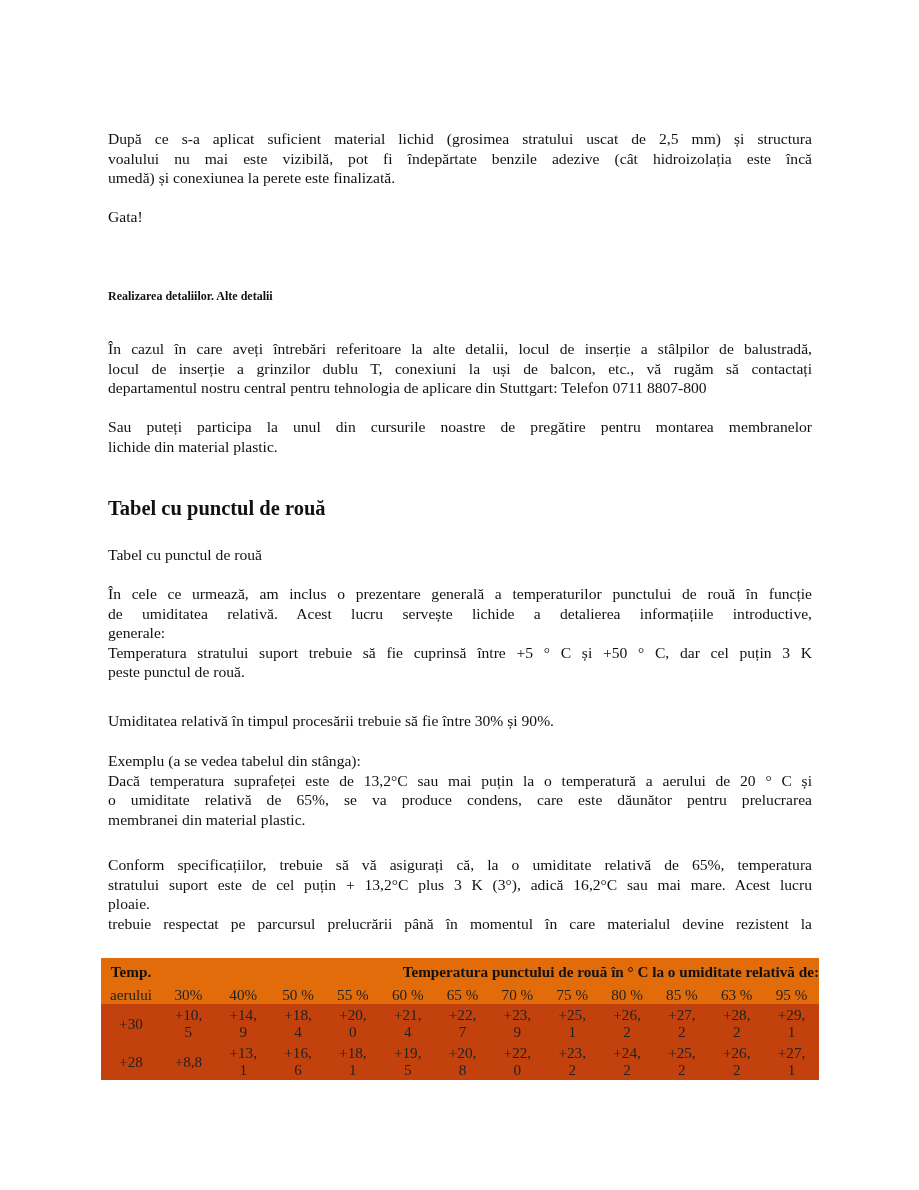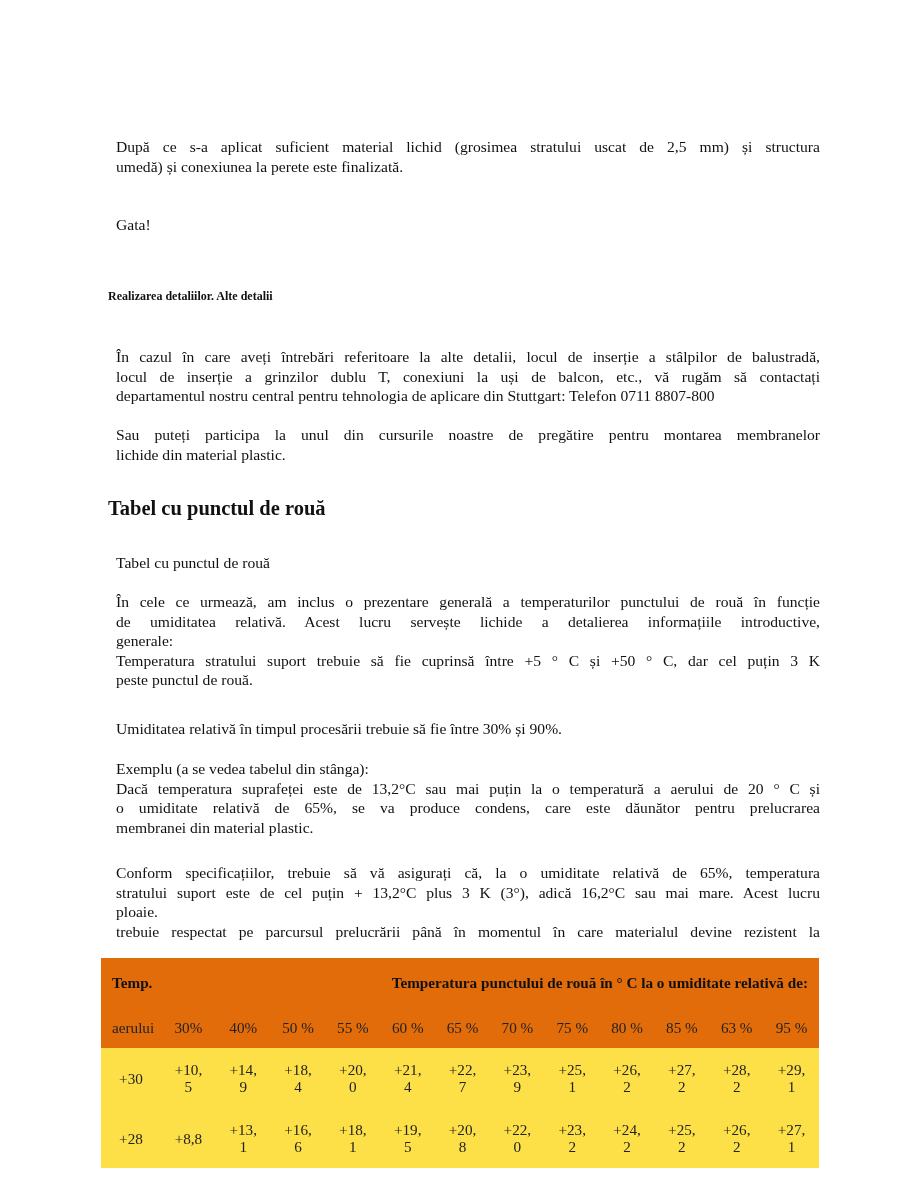--- a/index.html
+++ b/index.html
@@ -1,45 +1,46 @@
 <!DOCTYPE html>
 <html><head>
   <meta charset="utf-8">
   <style>
     html, body { margin: 0; padding: 0; background: #ffffff; }
     body { width: 919px; height: 1190px; position: relative; overflow: hidden;
            font-family: "Liberation Serif", "DejaVu Serif", serif; color: #111; }
     .page { position: absolute; left: 108px; top: 0; width: 704px; }
     .p { position: absolute; left: 0; width: 704px; font-size: 15.6px; line-height: 19.6px;
-         text-align: justify; margin: 8px; }
+         text-align: justify; margin: 0; }
     .h2 { position: absolute; left: 0; font-weight: bold; font-size: 12px; margin: 0; }
     .h1 { position: absolute; left: 0; font-weight: bold; font-size: 20.5px; margin: 0; }
     .line { display: block; text-align: justify; text-align-last: justify; }
     .line.end { text-align-last: left; }
 
     .dew-table { position: absolute; left: 101px; top: 958px; width: 718px;
                  border-collapse: collapse; table-layout: fixed;
                  font-family: "Liberation Serif", serif; font-size: 15.2px; }
-    .dew-table td, .dew-table th { padding: 11px; text-align: center; vertical-align: middle; }
+    .dew-table td, .dew-table th { padding: 0; text-align: center; vertical-align: middle; }
     .dew-table .hdr { background: #e36c0a; }
     .dew-table .hdr th { font-weight: bold; color: #111; }
     .dew-table .hdr1 th { height: 27px; line-height: 18px; }
     .dew-table .hdr1 .title { text-align: right; padding-left: 26px; }
     .dew-table .hdr2 td { height: 19px; line-height: 17px; color: #222; font-weight: normal; }
     .dew-table .hdr2 .col0 { font-weight: normal; }
-    .dew-table .data { background: #fde047; }
+    .dew-table .data { background: #c2410c; }
     .dew-table .data td { height: 38px; line-height: 17px; color: #222; }
   </style>
 </head>
 <body>
 
 <div class="page">
 
   <div class="p" style="top:129px;">
     <span class="line">După ce s-a aplicat suficient material lichid (grosimea stratului uscat de 2,5 mm) și structura</span>
+    <span class="line">voalului nu mai este vizibilă, pot fi îndepărtate benzile adezive (cât hidroizolația este încă</span>
     <span class="line end">umedă) și conexiunea la perete este finalizată.</span>
   </div>
 
   <div class="p" style="top:207px;">Gata!</div>
 
   <div class="h2" style="top:289px;">Realizarea detaliilor. Alte detalii</div>
 
   <div class="p" style="top:339px;">
     <span class="line">În cazul în care aveți întrebări referitoare la alte detalii, locul de inserție a stâlpilor de balustradă,</span>
     <span class="line">locul de inserție a grinzilor dublu T, conexiuni la uși de balcon, etc., vă rugăm să contactați</span>

